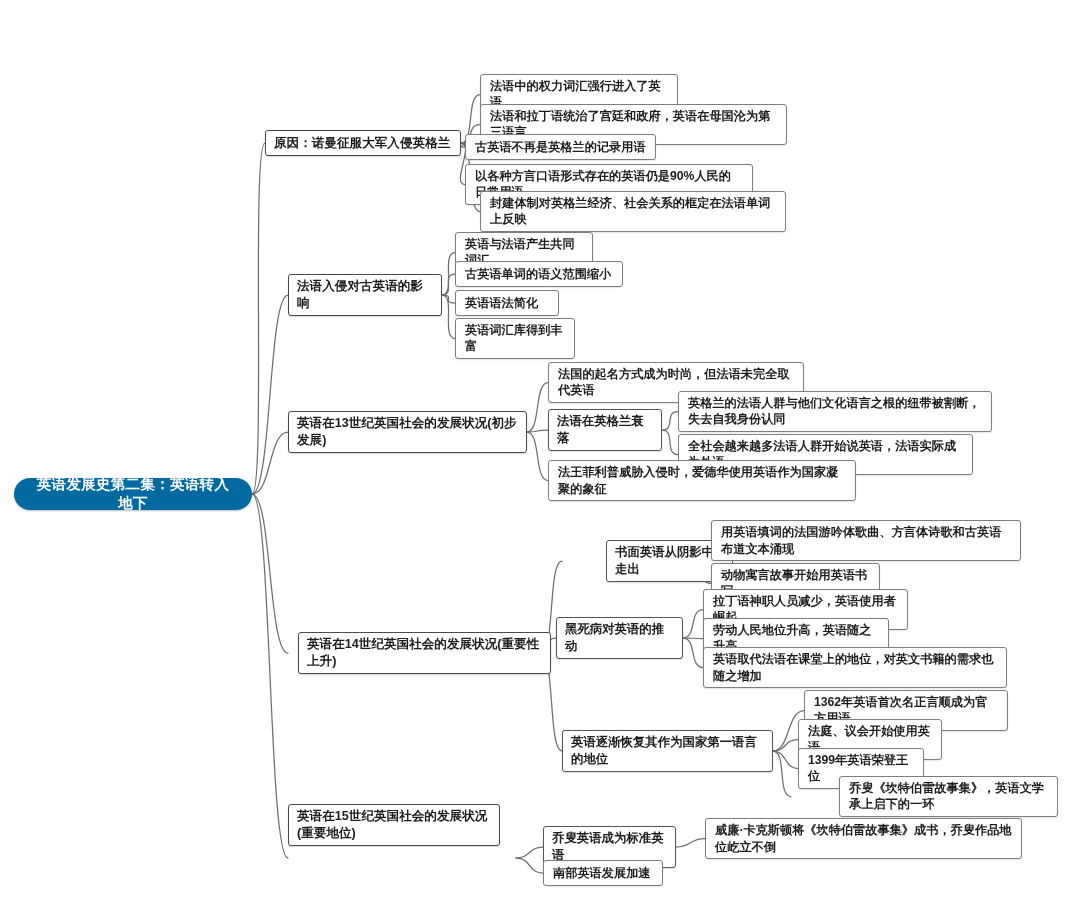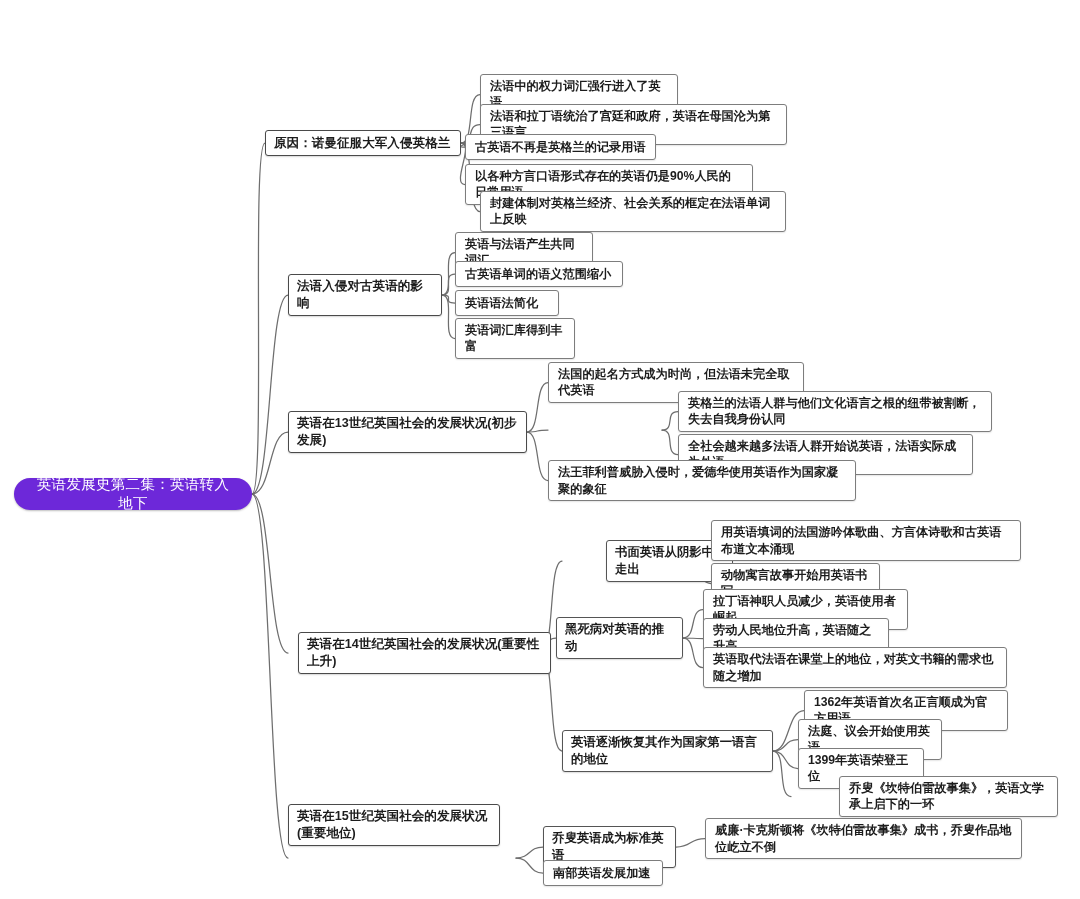--- a/index.html
+++ b/index.html
@@ -34,24 +34,24 @@
   .node {
     position: absolute;
     box-sizing: border-box;
     z-index: 2;
     display: flex;
     align-items: center;
   }
 
   
   .node.root {
-    background: #6d28d9;
+    background: #0369a1;
     color: #ffffff;
     border-radius: 22px;
-    font-weight: normal;
+    font-weight: bold;
     font-size: 14.5px;
     letter-spacing: 0.3px;
     padding: 0 16px;
     justify-content: center;
     box-shadow: 0 1px 2px rgba(0,0,0,0.25);
   }
 
   
   .node.lvl2 {
     background: #ffffff;
@@ -171,20 +171,23 @@
     </div>
     <div class="node leaf" style="left: 455px; top: 318px; width: 120px; min-height: 26px;">
       <span class="txt">英语词汇库得到丰富</span>
     </div>
     <div class="node lvl2" style="left: 288px; top: 411px; width: 239px; min-height: 26px;">
       <span class="txt">英语在13世纪英国社会的发展状况(初步发展)</span>
     </div>
     <div class="node leaf" style="left: 548px; top: 362px; width: 256px; min-height: 26px;">
       <span class="txt">法国的起名方式成为时尚，但法语未完全取代英语</span>
     </div>
+    <div class="node lvl3" style="left: 548px; top: 409px; width: 114px; min-height: 26px;">
+      <span class="txt">法语在英格兰衰落</span>
+    </div>
     <div class="node leaf" style="left: 678px; top: 391px; width: 314px; min-height: 40px;">
       <span class="txt">英格兰的法语人群与他们文化语言之根的纽带被割断，失去自我身份认同</span>
     </div>
     <div class="node leaf" style="left: 678px; top: 434px; width: 295px; min-height: 26px;">
       <span class="txt">全社会越来越多法语人群开始说英语，法语实际成为外语</span>
     </div>
     <div class="node leaf" style="left: 548px; top: 460px; width: 308px; min-height: 41px;">
       <span class="txt">法王菲利普威胁入侵时，爱德华使用英语作为国家凝聚的象征</span>
     </div>
     <div class="node lvl2" style="left: 288px; top: 632px; width: 253px; min-height: 26px; margin-left: 10px;">

